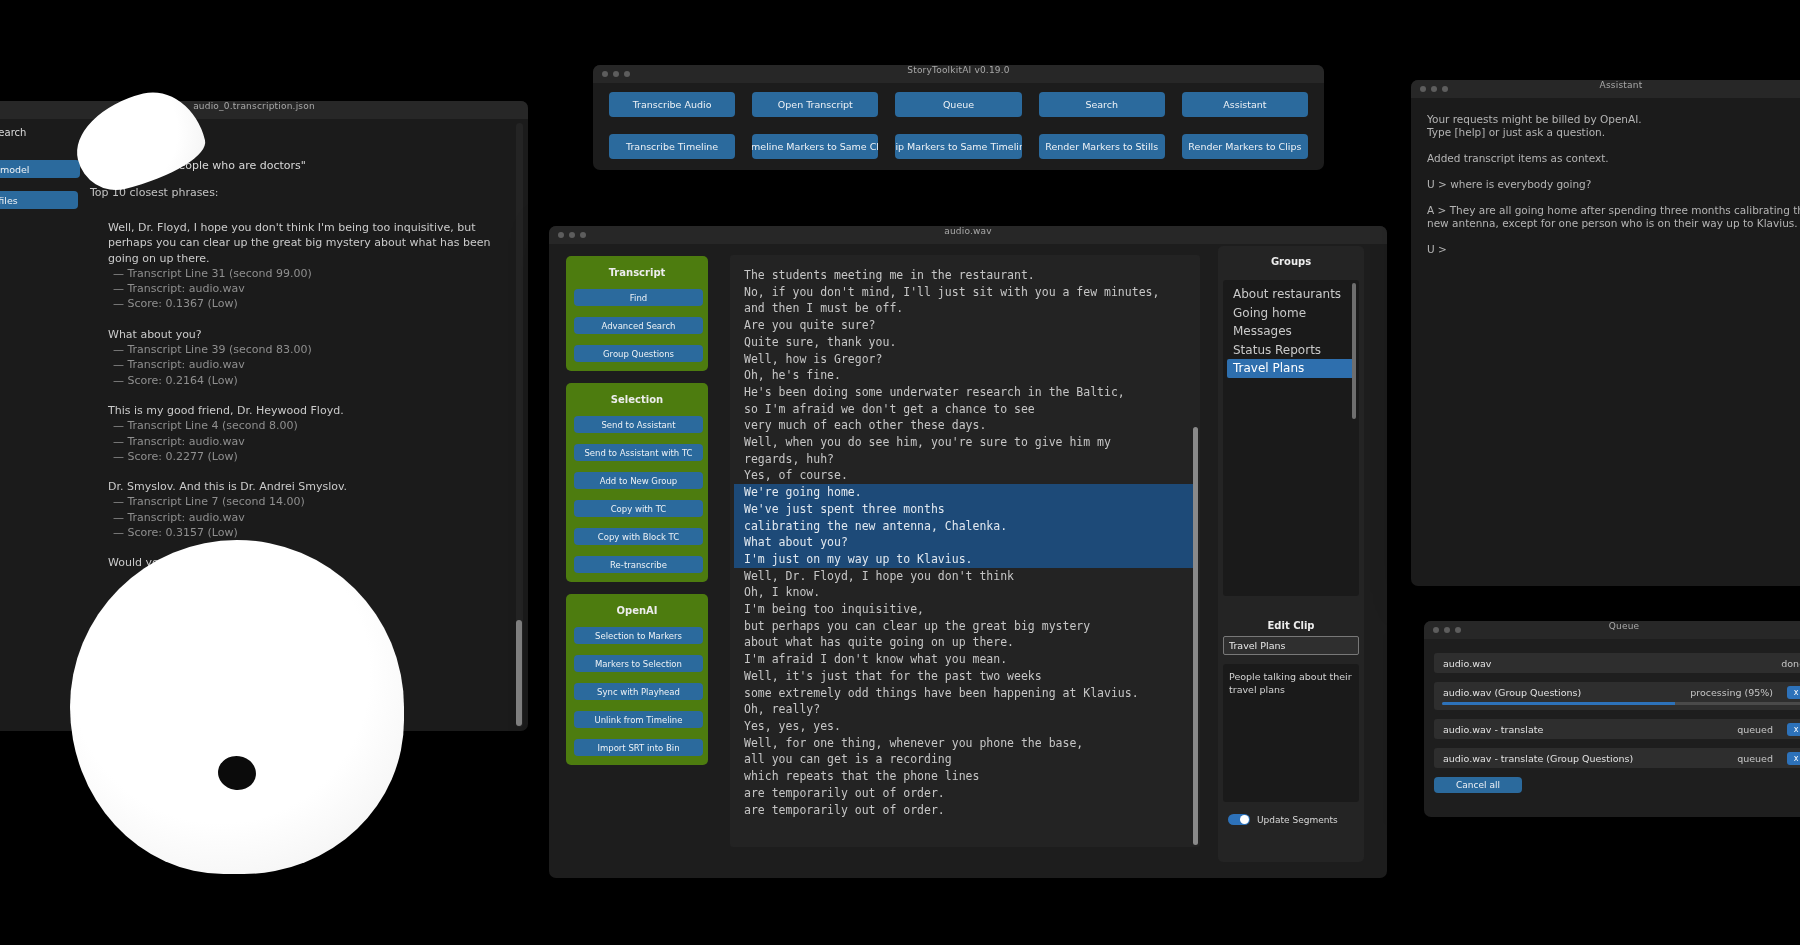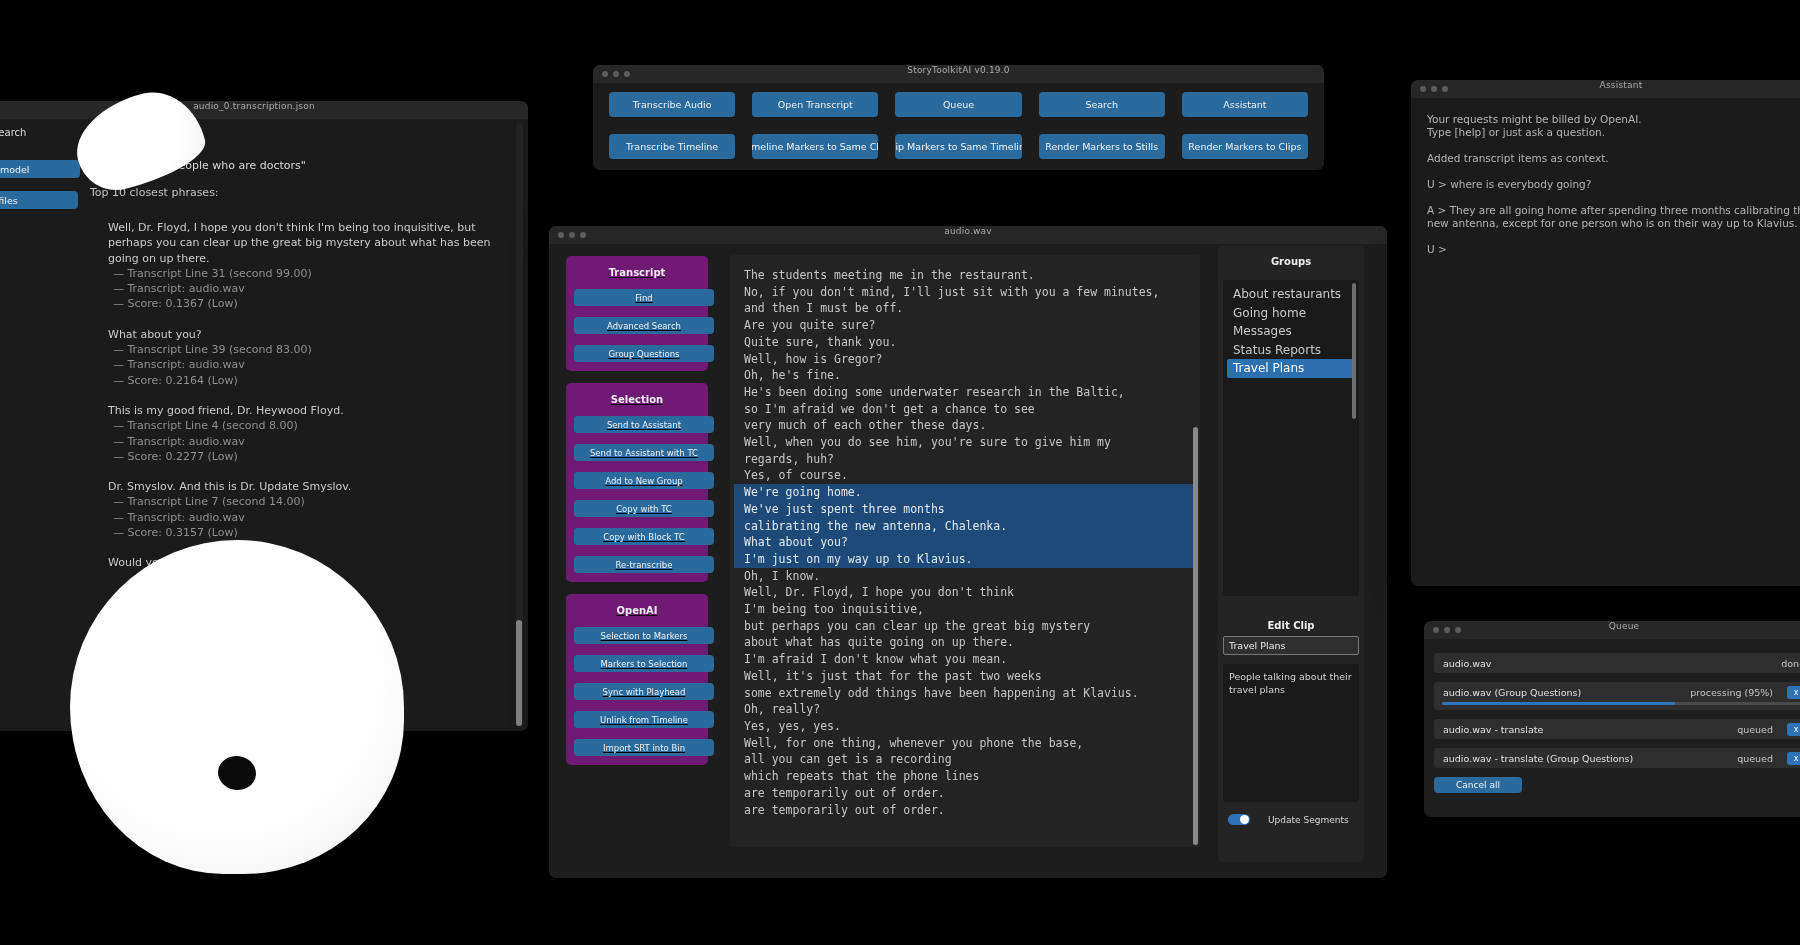--- a/index.html
+++ b/index.html
@@ -38,23 +38,23 @@
                font-size:11px; line-height:15.3px; }
   .s-block { margin-bottom:15px; }
   .s-text { color:#cbcbcb; }
   .s-meta-line { color:#8f8f8f; padding-left:5px; }
   .s-scroll-track { position:absolute; right:5px; top:22px; bottom:4px; width:7px; background:#242424; border-radius:4px; }
   .s-scroll-thumb { position:absolute; right:6px; top:519px; width:6px; height:106px; background:#828282; border-radius:3px; }
 
   
   .audio-win { left:549px; top:226px; width:838px; height:652px; background:#1d1d1d; }
   .side { position:absolute; left:17px; top:30px; width:142px; }
-  .side-sec { background:#701a75; border-radius:5px; padding:7px 8px 9px; margin-bottom:12px;text-decoration:underline; }
+  .side-sec { background:#4d7c0f; border-radius:5px; padding:7px 8px 9px; margin-bottom:12px; }
   .side-head { font-size:10px; font-weight:bold; color:#ededed; text-align:center; margin:4px 0 5px; }
-  .side-sec .btn { height:17px; margin:11px auto 0; width:140px; font-size:8.5px; }
+  .side-sec .btn { height:17px; margin:11px auto 0; width:129px; font-size:8.5px; }
 
   .tarea { position:absolute; left:181px; top:29px; width:470px; height:592px; background:#232323;
            border-radius:3px; padding:12px 14px; overflow:hidden;
            font-family:"DejaVu Sans Mono", monospace; font-size:11.5px; line-height:16.7px; color:#c6c6c6; }
   .tline { white-space:pre; }
   .tline.sel { background:#1d4a78; color:#e2e9f0; margin:0 -10px; padding:0 10px; }
   .t-scroll { position:absolute; right:2px; top:172px; width:5px; height:418px; background:#8a8a8a; border-radius:3px; }
 
   .groups { position:absolute; left:669px; top:20px; width:146px; height:616px;
             background:#242424; border-radius:5px; }
@@ -66,21 +66,21 @@
   .g-item.sel { background:#2e6fae; color:#fff; }
   .g-scroll { position:absolute; right:2px; top:3px; width:4px; height:136px; background:#6e6e6e; border-radius:2px; }
   .eg-head { position:absolute; left:0; right:0; top:374px; text-align:center;
              font-size:10px; font-weight:bold; color:#ededed; }
   .eg-name { position:absolute; left:5px; top:390px; width:136px; height:19px; background:#2f2f2f;
              border:1px solid #787878; border-radius:2px; color:#eaeaea; font-size:9.5px;
              font-family:"DejaVu Sans", sans-serif; padding:0 5px; }
   .eg-notes { position:absolute; left:5px; top:418px; width:136px; height:138px; background:#1a1a1a;
               border:none; border-radius:3px; resize:none; color:#d4d4d4; font-size:9.5px; line-height:13px;
               font-family:"DejaVu Sans", sans-serif; padding:6px; }
-  .eg-toggle-row { position:absolute; left:10px; top:568px; display:flex; align-items:center; gap:18px; }
+  .eg-toggle-row { position:absolute; left:10px; top:568px; display:flex; align-items:center; gap:7px; }
   .toggle { width:22px; height:11px; border-radius:6px; background:#2d72ba; position:relative; }
   .toggle .knob { position:absolute; right:1px; top:1px; width:9px; height:9px; background:#fff; border-radius:50%; }
   .toggle-label { font-size:9px; color:#d8d8d8; }
 
   
   .assist-win { left:1411px; top:80px; width:420px; height:506px; background:#1b1b1b; }
   .a-body { padding:15px 16px; font-size:10.5px; line-height:13px; color:#b4b4b4; }
   .a-line { min-height:13px; }
 
   
@@ -145,21 +145,21 @@
         <div class="s-block">
         <div class="s-text">This is my good friend, Dr. Heywood Floyd.</div>
         <div>
 
         <div class="s-meta-line">— Transcript Line 4 (second 8.00)</div>
             <div class="s-meta-line">— Transcript: audio.wav</div>
             <div class="s-meta-line">— Score: 0.2277 (Low)</div>
           </div>
       </div>
         <div class="s-block">
-        <div class="s-text">Dr. Smyslov.  And this is Dr. Update Smyslov.</div>
+        <div class="s-text">Dr. Smyslov.  And this is Dr. Andrei Smyslov.</div>
         <div>
 
         <div class="s-meta-line">— Transcript Line 7 (second 14.00)</div>
             <div class="s-meta-line">— Transcript: audio.wav</div>
             <div class="s-meta-line">— Score: 0.3157 (Low)</div>
           </div>
       </div>
         <div class="s-block">
         <div class="s-text">Would you like a drink, Doctor?</div>
         <div>
@@ -260,22 +260,22 @@
           <div class="tline">so I'm afraid we don't get a chance to see</div>
           <div class="tline">very much of each other these days.</div>
           <div class="tline">Well, when you do see him, you're sure to give him my</div>
           <div class="tline">regards, huh?</div>
           <div class="tline">Yes, of course.</div>
           <div class="tline sel">We're going home.</div>
           <div class="tline sel">We've just spent three months</div>
           <div class="tline sel">calibrating the new antenna, Chalenka.</div>
           <div class="tline sel">What about you?</div>
           <div class="tline sel">I'm just on my way up to Klavius.</div>
+          <div class="tline">Well, Dr. Floyd, I hope you don't think</div>
           <div class="tline">Oh, I know.</div>
-          <div class="tline">Well, Dr. Floyd, I hope you don't think</div>
           <div class="tline">I'm being too inquisitive,</div>
           <div class="tline">but perhaps you can clear up the great big mystery</div>
           <div class="tline">about what has quite going on up there.</div>
           <div class="tline">I'm afraid I don't know what you mean.</div>
           <div class="tline">Well, it's just that for the past two weeks</div>
           <div class="tline">some extremely odd things have been happening at Klavius.</div>
           <div class="tline">Oh, really?</div>
           <div class="tline">Yes, yes, yes.</div>
           <div class="tline">Well, for one thing, whenever you phone the base,</div>
           <div class="tline">all you can get is a recording</div>

